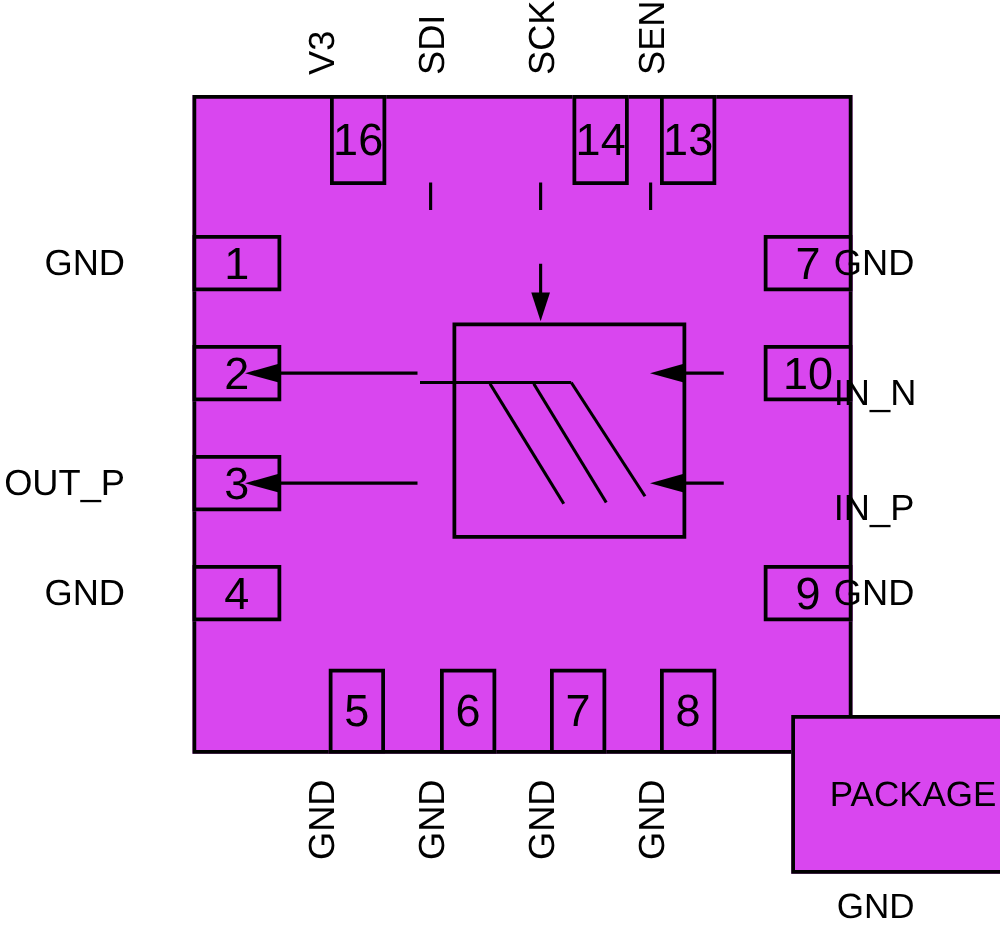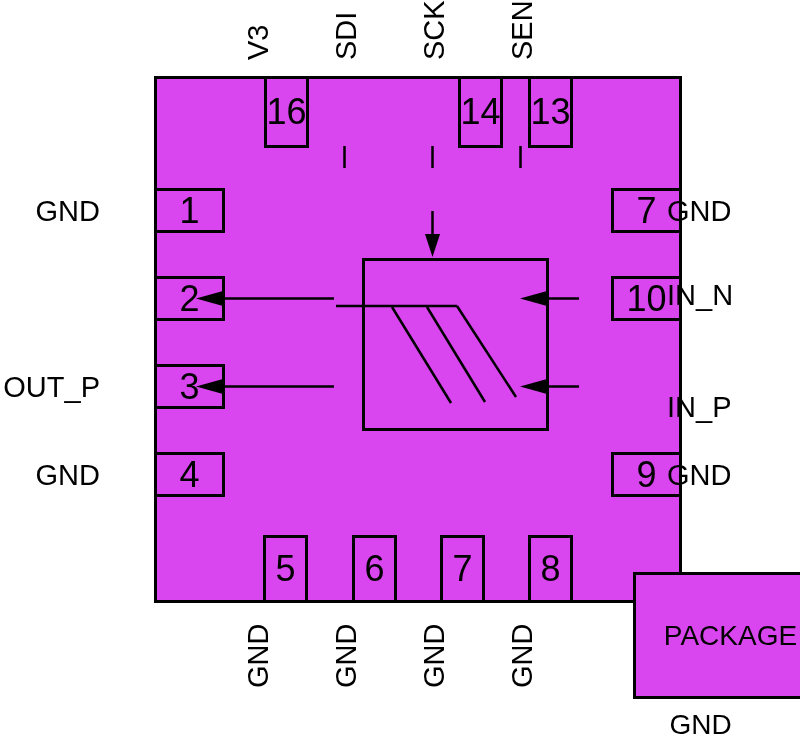--- a/index.html
+++ b/index.html
@@ -122,21 +122,21 @@
   </div>
 
 
   <div class="box core-block"></div>
 
   <div class="hlabel label-left" style="top:196px">GND</div>
   <div class="hlabel label-left" style="top:372px">OUT_P</div>
   <div class="hlabel label-left" style="top:460px">GND</div>
 
   <div class="hlabel label-right" style="top:196px">GND</div>
-  <div class="hlabel label-right" style="top:280px">IN_N</div>
+  <div class="hlabel label-right" style="top:300px">IN_N</div>
   <div class="hlabel label-right" style="top:392px">IN_P</div>
   <div class="hlabel label-right" style="top:460px">GND</div>
 
   <div class="vlabel" style="left:243px; top:60px">V3</div>
   <div class="vlabel" style="left:331px; top:60px">SDI</div>
   <div class="vlabel" style="left:419px; top:60px">SCK</div>
   <div class="vlabel" style="left:507px; top:60px">SEN</div>
 
   <div class="vlabel" style="left:243px; top:688px">GND</div>
   <div class="vlabel" style="left:331px; top:688px">GND</div>

